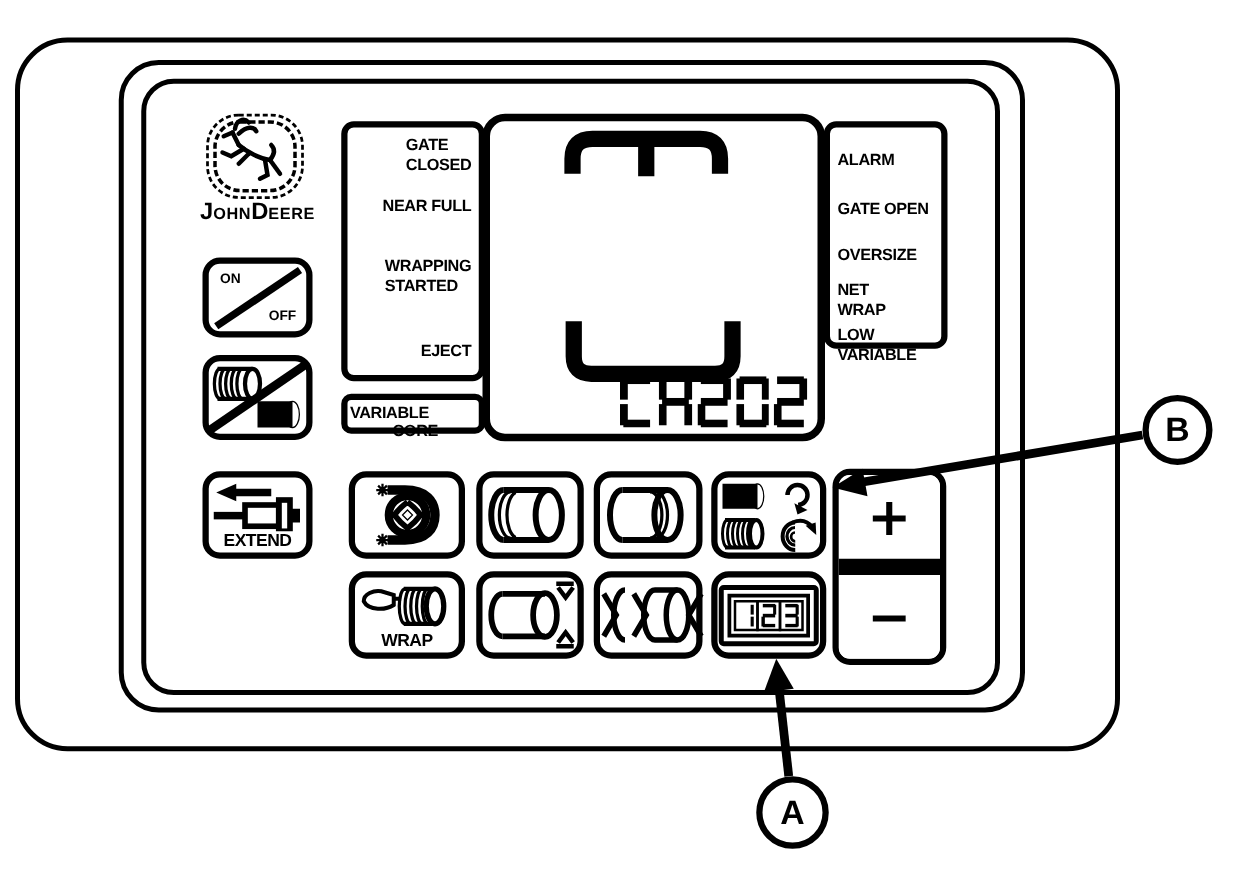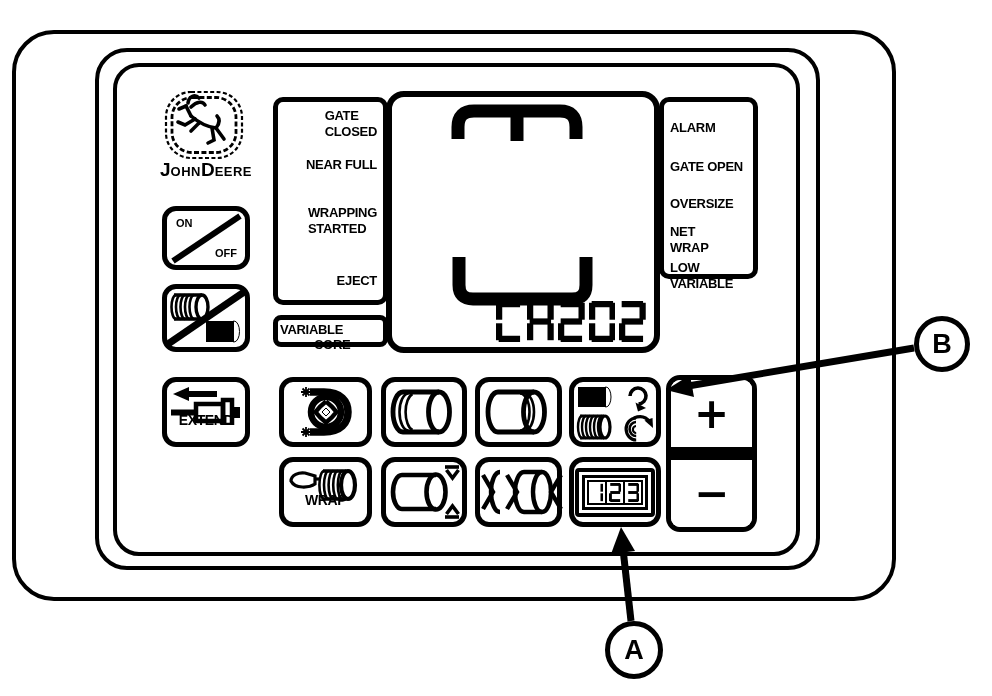--- a/index.html
+++ b/index.html
@@ -3,21 +3,21 @@
 <meta charset="utf-8">
 <style>
   html,body{margin:0;padding:0;background:#fff}
   #stage{position:relative;width:992px;height:696px;background:#fff;
          font-family:"Liberation Sans",sans-serif;color:#000;overflow:hidden}
   .bez{position:absolute;border:4px solid #000;background:transparent;box-sizing:border-box}
   .panel{position:absolute;border:5px solid #000;border-radius:12px;box-sizing:border-box;background:#fff}
   .btn{position:absolute;border:5px solid #000;border-radius:14px;box-sizing:border-box;background:#fff;padding:0}
   .lbl{position:absolute;font-weight:bold;font-size:13px;line-height:15.5px;letter-spacing:-0.3px;white-space:pre-line}
   .lbl.r{text-align:left}
-  .cap{position:absolute;left:0;right:0;bottom:14px;text-align:center;font-weight:bold;font-size:14px;letter-spacing:-0.4px}
+  .cap{position:absolute;left:0;right:0;bottom:2px;text-align:center;font-weight:bold;font-size:14px;letter-spacing:-0.4px}
   .onoff-txt{position:absolute;font-weight:bold;font-size:11px}
   svg{display:block}
   .ic path,.ic line,.ic circle,.ic ellipse,.ic rect.o{fill:none;stroke:#000}
   
   .lcd{position:absolute;left:386px;top:91px;width:274px;height:262px;border:6px solid #000;
        border-radius:18px;box-sizing:border-box;background:#fff}
   .readout{position:absolute;right:8px;bottom:5px;display:flex;gap:4px}
   .readout svg{height:41px;width:auto}
   .segchar rect{fill:#000}
   

